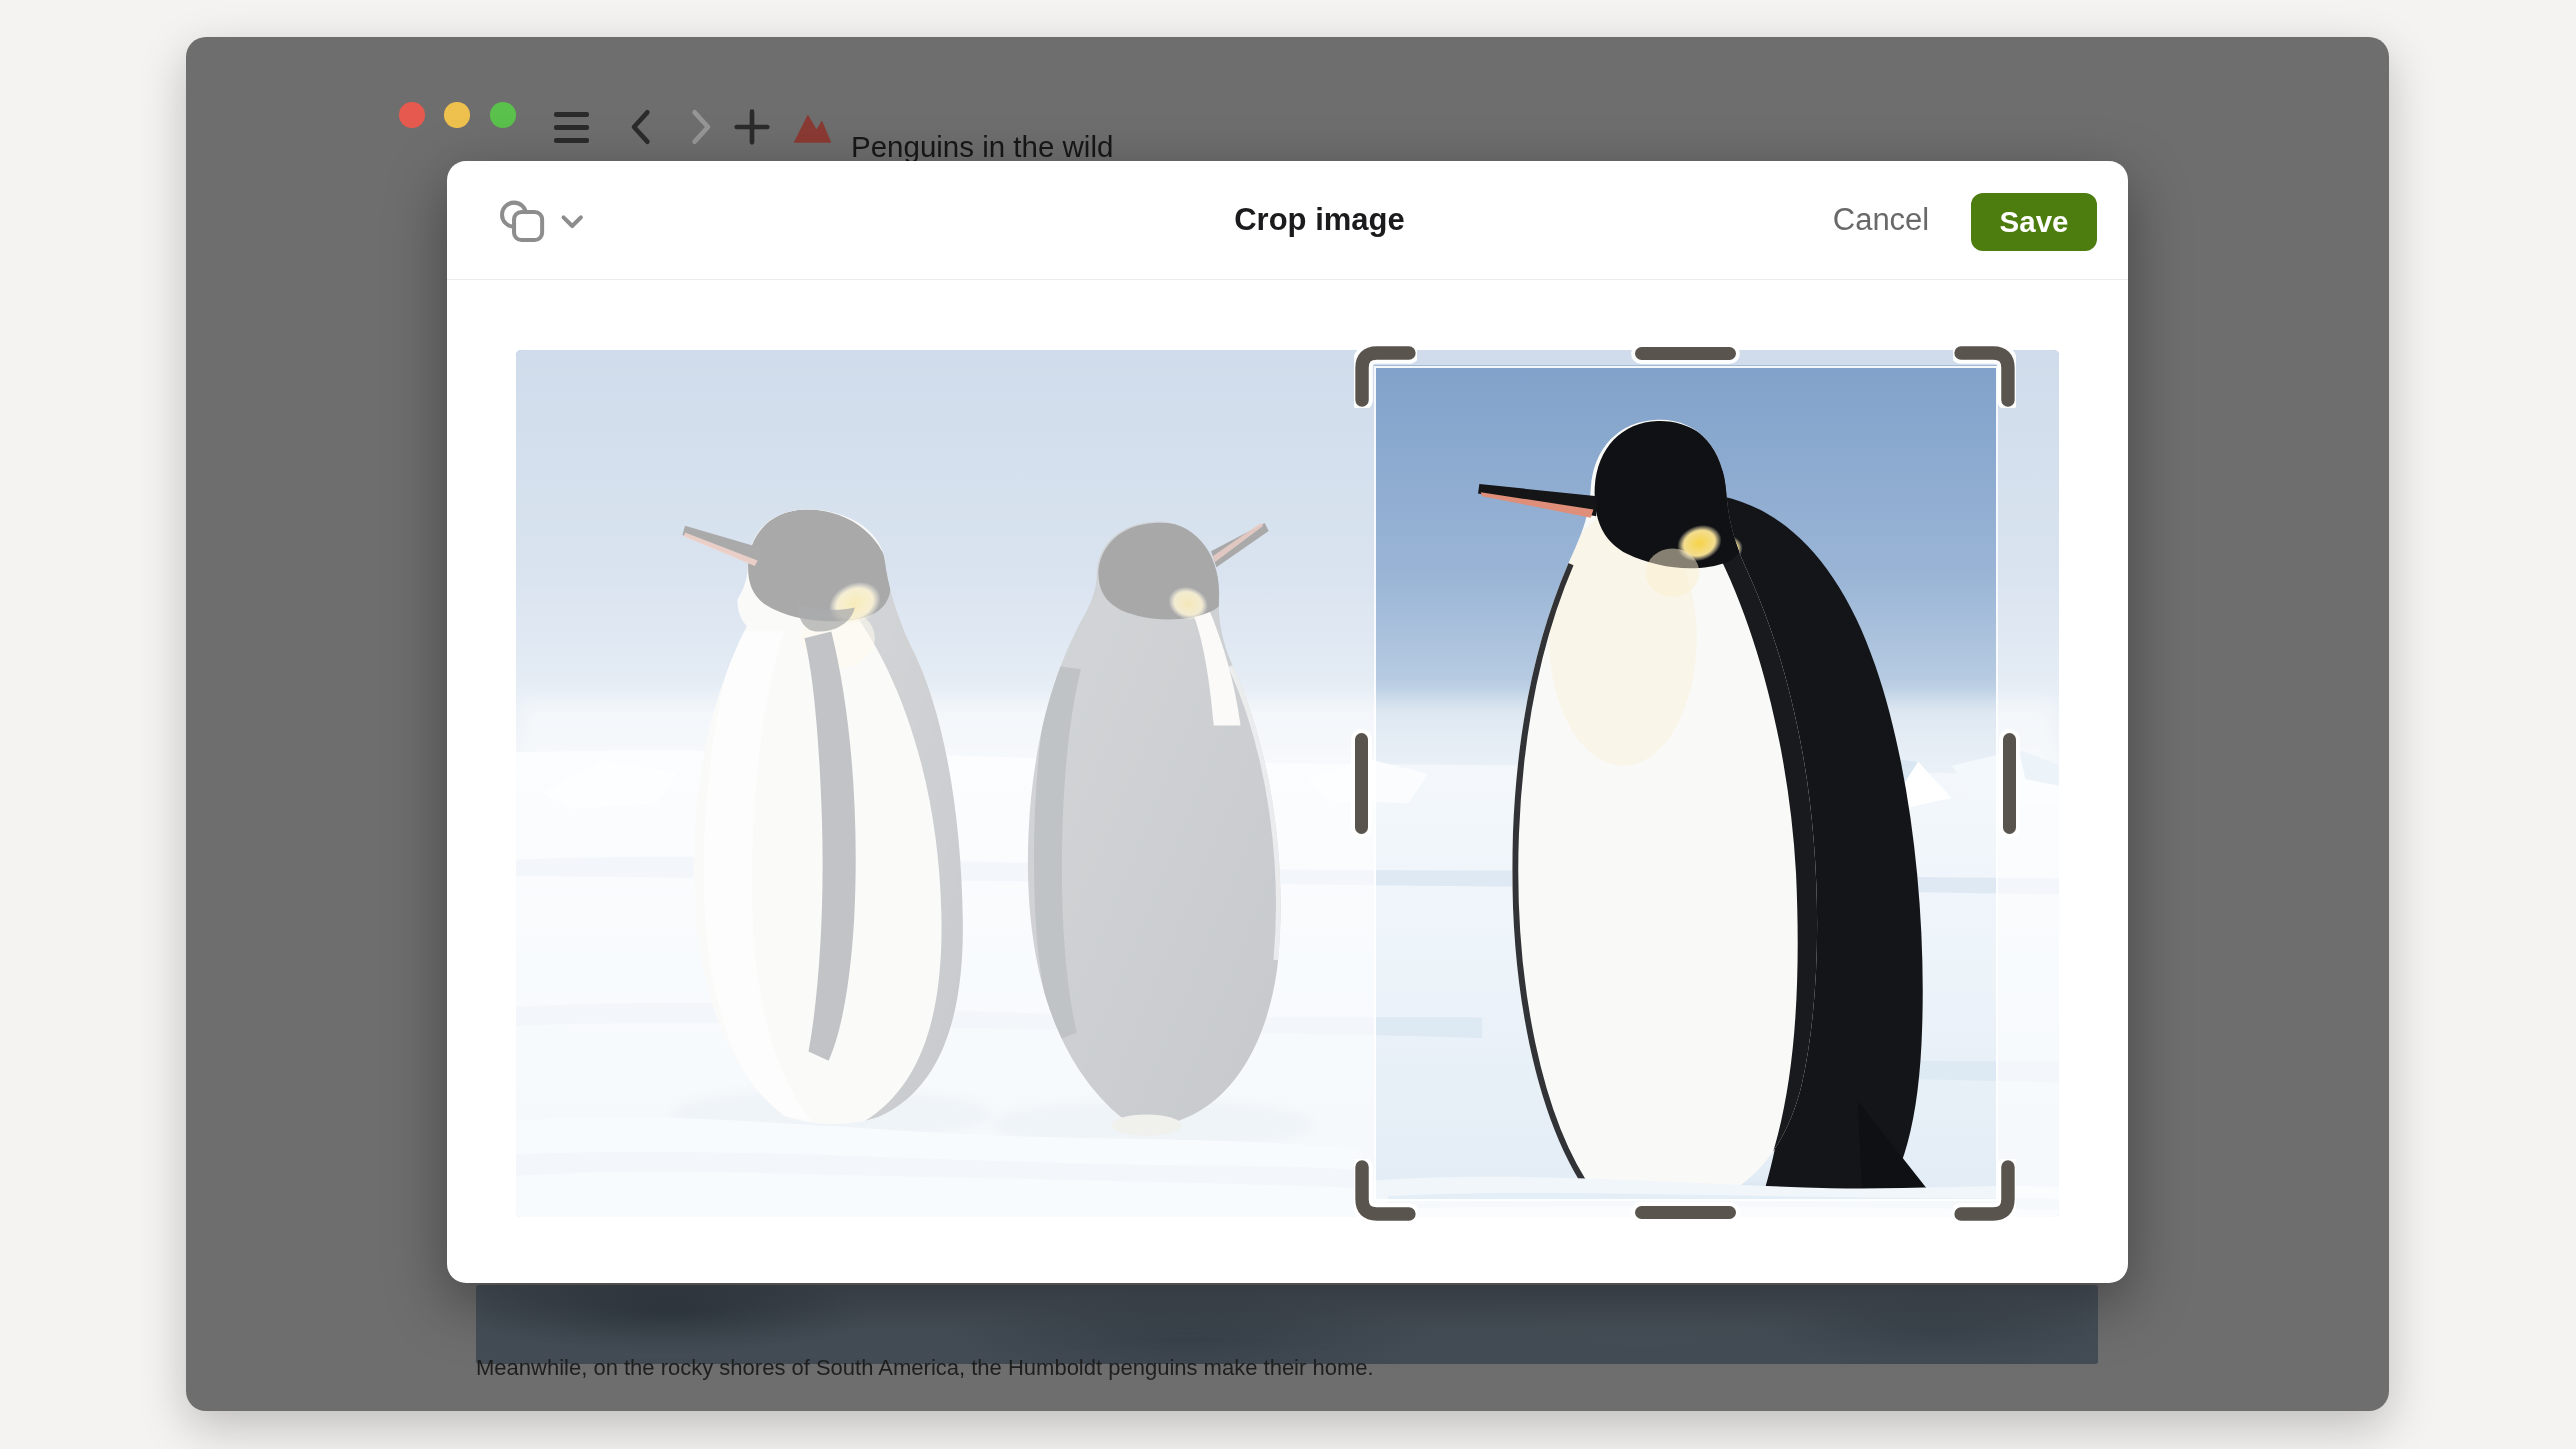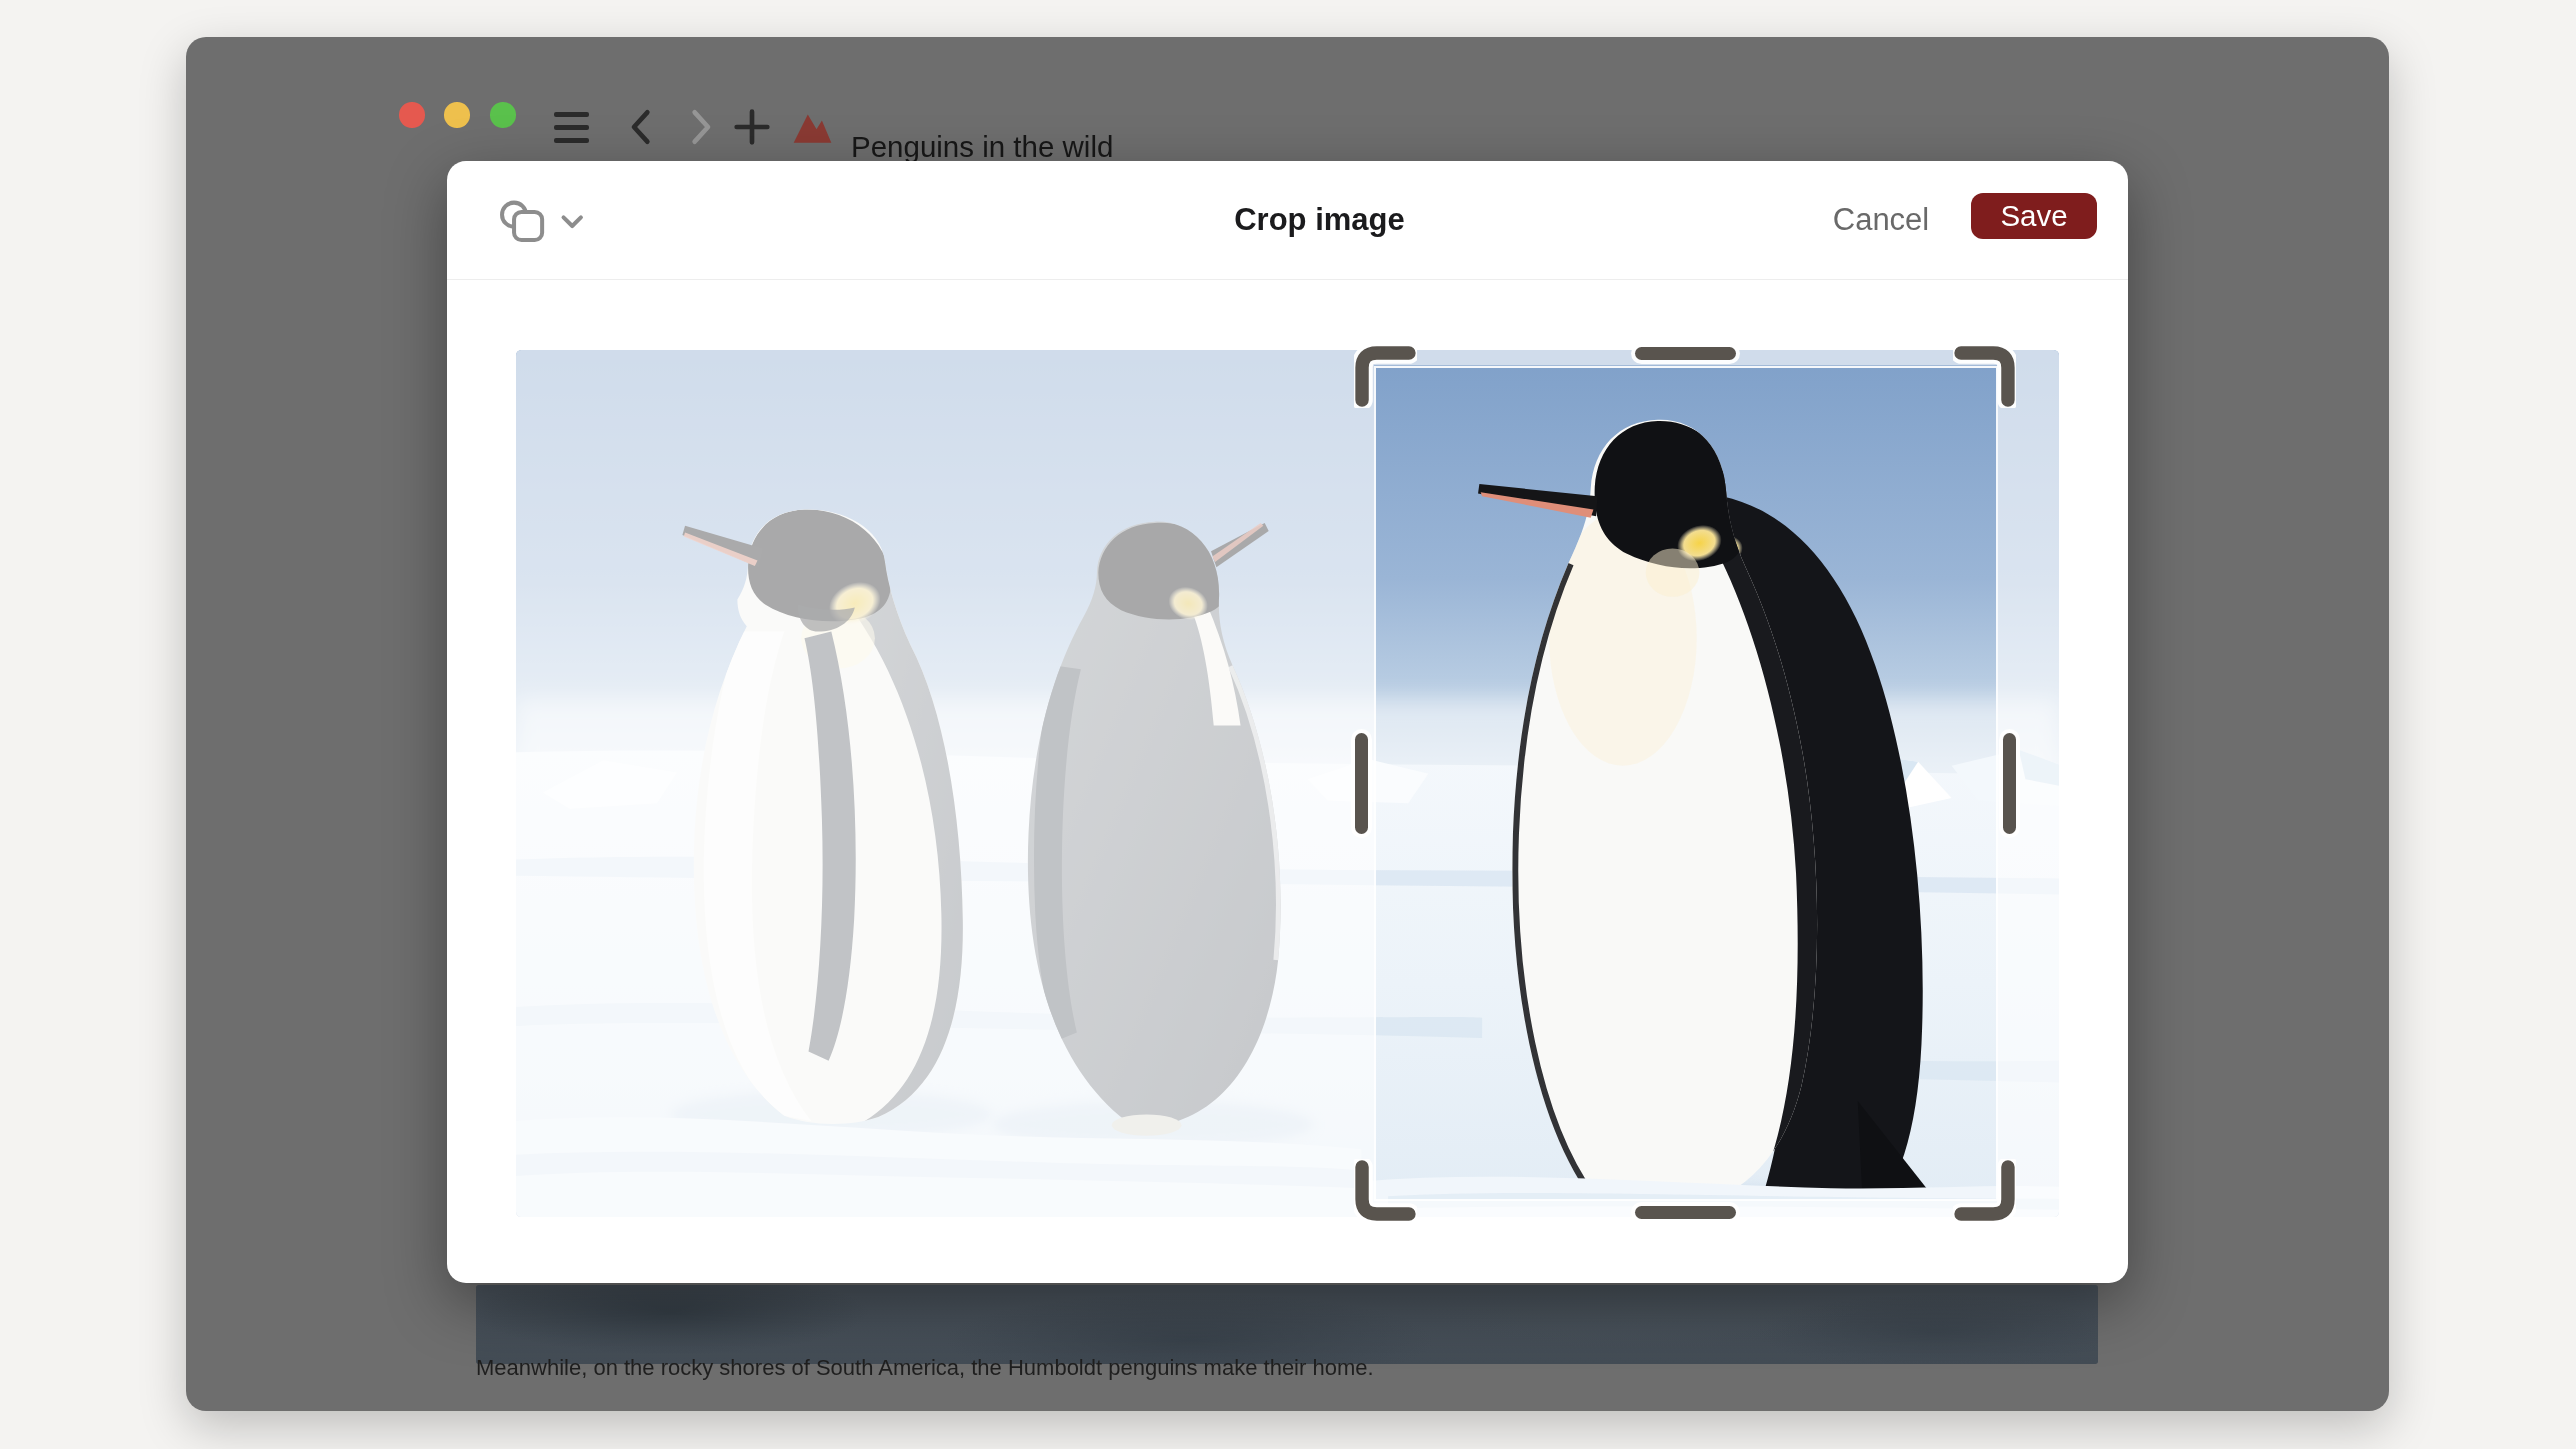--- a/index.html
+++ b/index.html
@@ -31,22 +31,22 @@
 
   
   .modal{left:447px;top:161px;width:1681px;height:1122px;background:#ffffff;border-radius:19px;
          box-shadow:0 20px 60px rgba(0,0,0,.38);}
   .modal-header{left:0;top:0;width:1681px;height:118px;border-bottom:1.3px solid #ededed;}
   .aspect-tool{left:47px;top:59px;transform:translateY(-50%);width:123px;height:54px;cursor:pointer;}
   .modal-title{left:0;top:0;width:1681px;height:118px;display:flex;align-items:center;justify-content:center;
                font-size:31px;font-weight:700;color:#1b1b1d;margin-left:32px;}
   .cancel-btn{left:1367px;top:0;height:118px;width:134px;display:flex;align-items:center;justify-content:center;
               font-size:31px;color:#696969;cursor:pointer;background:none;border:none;}
-  .save-btn{left:1524px;top:32px;width:126px;height:46px;border-radius:12px;background:#7f1d1d;border:none;
-            display:flex;align-items:center;justify-content:center;font-size:29.5px;font-weight:400;color:#ffffff;cursor:pointer;}
+  .save-btn{left:1524px;top:32px;width:126px;height:58px;border-radius:12px;background:#4d7c0f;border:none;
+            display:flex;align-items:center;justify-content:center;font-size:29.5px;font-weight:700;color:#ffffff;cursor:pointer;}
 
   
   .photo{left:516px;top:350px;width:1543px;height:867px;border-radius:5.4px;overflow:hidden;background:#c7d3e2;}
   .photo svg{display:block;width:1543px;height:867px;}
 
   
   .crop-border{left:1374px;top:366px;width:624px;height:835px;box-sizing:border-box;
                border:2.7px solid rgba(255,255,255,.92);}
   .bracket{width:63px;height:63px;}
   .handle{background:#59544e;border-radius:6.7px;box-shadow:0 0 0 4px rgba(255,255,255,.92);}

